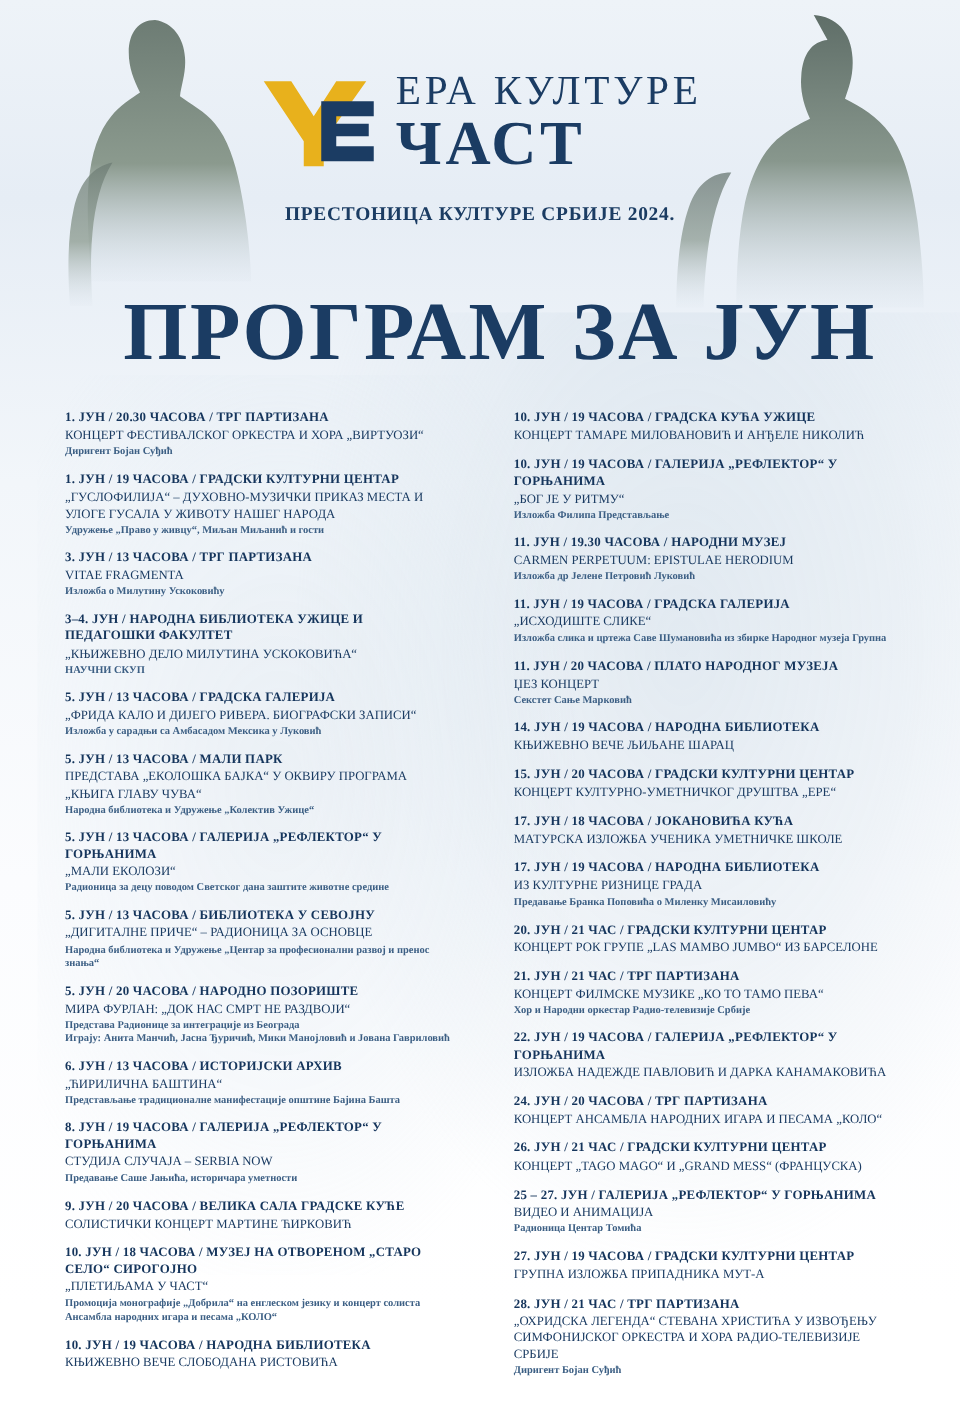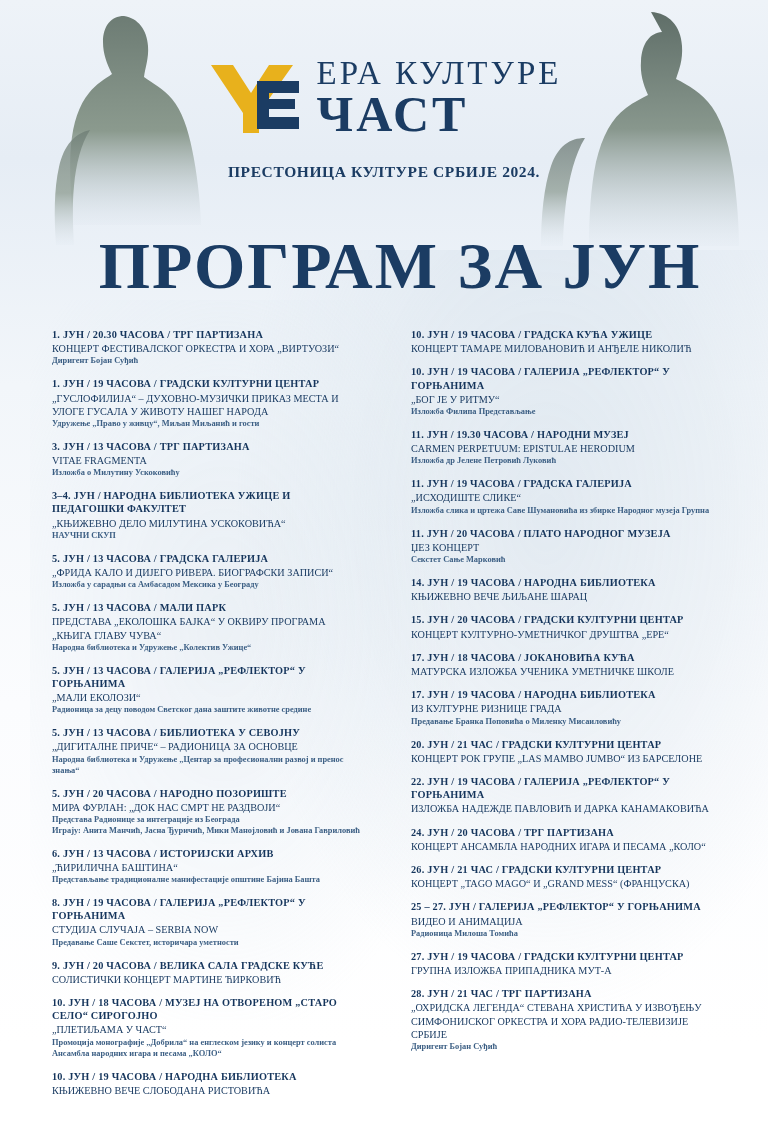--- a/index.html
+++ b/index.html
@@ -234,21 +234,21 @@
           <div class="entry-note">Изложба о Милутину Ускоковићу</div>
         </div>
         <div class="entry">
           <div class="entry-head">3–4. ЈУН / НАРОДНА БИБЛИОТЕКА УЖИЦЕ И ПЕДАГОШКИ ФАКУЛТЕТ</div>
           <div class="entry-title">„КЊИЖЕВНО ДЕЛО МИЛУТИНА УСКОКОВИЋА“</div>
           <div class="entry-note">НАУЧНИ СКУП</div>
         </div>
         <div class="entry">
           <div class="entry-head">5. ЈУН / 13 ЧАСОВА / ГРАДСКА ГАЛЕРИЈА</div>
           <div class="entry-title">„ФРИДА КАЛО И ДИЈЕГО РИВЕРА. БИОГРАФСКИ ЗАПИСИ“</div>
-          <div class="entry-note">Изложба у сарадњи са Амбасадом Мексика у Београду</div>
+          <div class="entry-note">Изложба у сарадњи са Амбасадом Мексика у Луковић</div>
         </div>
         <div class="entry">
           <div class="entry-head">5. ЈУН / 13 ЧАСОВА / МАЛИ ПАРК</div>
           <div class="entry-title">ПРЕДСТАВА „ЕКОЛОШКА БАЈКА“ У ОКВИРУ ПРОГРАМА „КЊИГА ГЛАВУ ЧУВА“</div>
           <div class="entry-note">Народна библиотека и Удружење „Колектив Ужице“</div>
         </div>
         <div class="entry">
           <div class="entry-head">5. ЈУН / 13 ЧАСОВА / ГАЛЕРИЈА „РЕФЛЕКТОР“ У ГОРЊАНИМА</div>
           <div class="entry-title">„МАЛИ ЕКОЛОЗИ“</div>
           <div class="entry-note">Радионица за децу поводом Светског дана заштите животне средине</div>
@@ -264,21 +264,21 @@
           <div class="entry-note">Представа Радионице за интеграције из Београда<br>Играју: Анита Манчић, Јасна Ђуричић, Мики Манојловић и Јована Гавриловић</div>
         </div>
         <div class="entry">
           <div class="entry-head">6. ЈУН / 13 ЧАСОВА / ИСТОРИЈСКИ АРХИВ</div>
           <div class="entry-title">„ЋИРИЛИЧНА БАШТИНА“</div>
           <div class="entry-note">Представљање традиционалне манифестације општине Бајина Башта</div>
         </div>
         <div class="entry">
           <div class="entry-head">8. ЈУН / 19 ЧАСОВА / ГАЛЕРИЈА „РЕФЛЕКТОР“ У ГОРЊАНИМА</div>
           <div class="entry-title">СТУДИЈА СЛУЧАЈА – SERBIA NOW</div>
-          <div class="entry-note">Предавање Саше Секстет, историчара уметности</div>
+          <div class="entry-note">Предавање Саше Јањића, историчара уметности</div>
         </div>
         <div class="entry">
           <div class="entry-head">9. ЈУН / 20 ЧАСОВА / ВЕЛИКА САЛА ГРАДСКЕ КУЋЕ</div>
           <div class="entry-title">СОЛИСТИЧКИ КОНЦЕРТ МАРТИНЕ ЋИРКОВИЋ</div>
         </div>
         <div class="entry">
           <div class="entry-head">10. ЈУН / 18 ЧАСОВА / МУЗЕЈ НА ОТВОРЕНОМ „СТАРО СЕЛО“ СИРОГОЈНО</div>
           <div class="entry-title">„ПЛЕТИЉАМА У ЧАСТ“</div>
           <div class="entry-note">Промоција монографије „Добрила“ на енглеском језику и концерт солиста Ансамбла народних игара и песама „КОЛО“</div>
         </div>
@@ -327,35 +327,40 @@
         <div class="entry">
           <div class="entry-head">17. ЈУН / 19 ЧАСОВА / НАРОДНА БИБЛИОТЕКА</div>
           <div class="entry-title">ИЗ КУЛТУРНЕ РИЗНИЦЕ ГРАДА</div>
           <div class="entry-note">Предавање Бранка Поповића о Миленку Мисаиловићу</div>
         </div>
         <div class="entry">
           <div class="entry-head">20. ЈУН / 21 ЧАС / ГРАДСКИ КУЛТУРНИ ЦЕНТАР</div>
           <div class="entry-title">КОНЦЕРТ РОК ГРУПЕ „LAS MAMBO JUMBO“ ИЗ БАРСЕЛОНЕ</div>
         </div>
         <div class="entry">
+          <div class="entry-head">21. ЈУН / 21 ЧАС / ТРГ ПАРТИЗАНА</div>
+          <div class="entry-title">КОНЦЕРТ ФИЛМСКЕ МУЗИКЕ „КО ТО ТАМО ПЕВА“</div>
+          <div class="entry-note">Хор и Народни оркестар  Радио-телевизије Србије</div>
+        </div>
+        <div class="entry">
           <div class="entry-head">22. ЈУН / 19 ЧАСОВА / ГАЛЕРИЈА „РЕФЛЕКТОР“ У ГОРЊАНИМА</div>
           <div class="entry-title">ИЗЛОЖБА НАДЕЖДЕ ПАВЛОВИЋ И ДАРКА КАНАМАКОВИЋА</div>
         </div>
         <div class="entry">
           <div class="entry-head">24. ЈУН / 20 ЧАСОВА / ТРГ ПАРТИЗАНА</div>
           <div class="entry-title">КОНЦЕРТ АНСАМБЛА НАРОДНИХ ИГАРА И ПЕСАМА „КОЛО“</div>
         </div>
         <div class="entry">
           <div class="entry-head">26. ЈУН / 21 ЧАС / ГРАДСКИ КУЛТУРНИ ЦЕНТАР</div>
           <div class="entry-title">КОНЦЕРТ „TAGO MAGO“ И „GRAND MESS“ (ФРАНЦУСКА)</div>
         </div>
         <div class="entry">
           <div class="entry-head">25 – 27. ЈУН / ГАЛЕРИЈА „РЕФЛЕКТОР“ У ГОРЊАНИМА</div>
           <div class="entry-title">ВИДЕО И АНИМАЦИЈА</div>
-          <div class="entry-note">Радионица Милоша Томића</div>
+          <div class="entry-note">Радионица Центар Томића</div>
         </div>
         <div class="entry">
           <div class="entry-head">27. ЈУН / 19 ЧАСОВА / ГРАДСКИ КУЛТУРНИ ЦЕНТАР</div>
           <div class="entry-title">Групна изложба припадника МУТ-а</div>
         </div>
         <div class="entry">
           <div class="entry-head">28. ЈУН / 21 ЧАС / ТРГ ПАРТИЗАНА</div>
           <div class="entry-title">„ОХРИДСКА ЛЕГЕНДА“ СТЕВАНА ХРИСТИЋА У ИЗВОЂЕЊУ СИМФОНИЈСКОГ ОРКЕСТРА И ХОРА РАДИО-ТЕЛЕВИЗИЈЕ СРБИЈЕ</div>
           <div class="entry-note">Диригент Бојан Суђић</div>
         </div>

